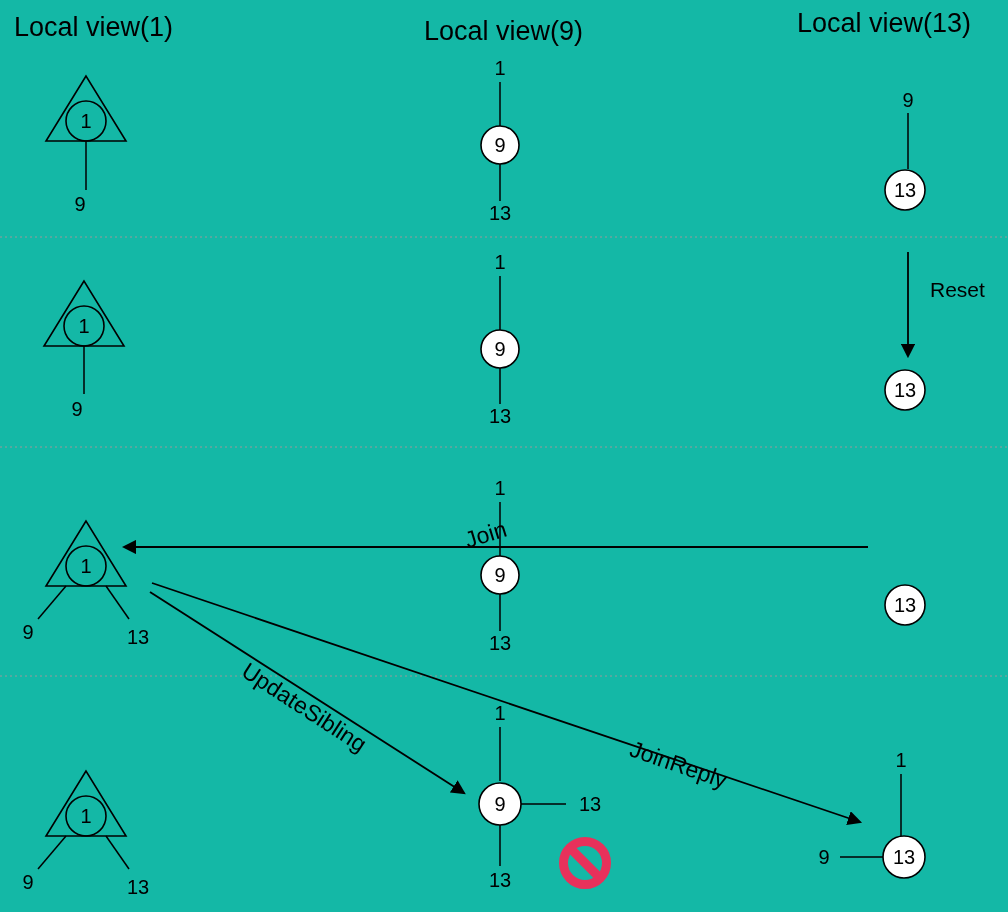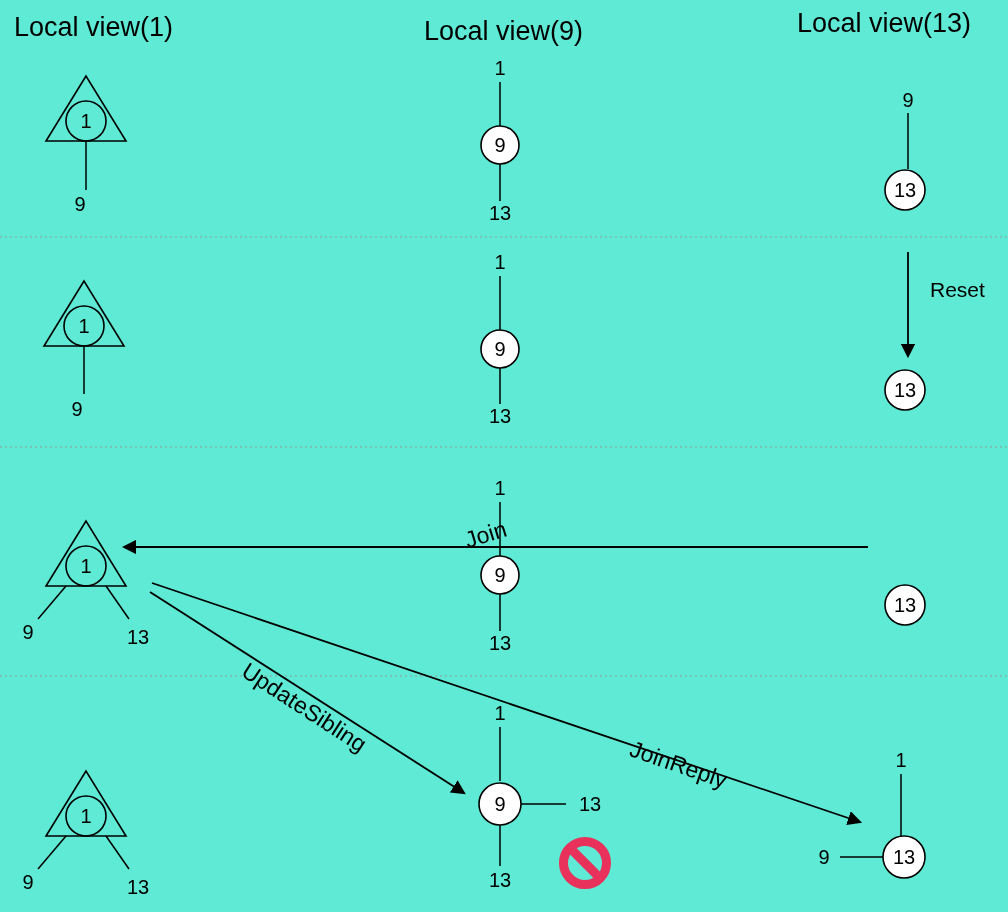--- a/index.html
+++ b/index.html
@@ -1,16 +1,16 @@
 <!DOCTYPE html>
 <html><head>
 <meta charset="utf-8">
 <style>
   html, body { margin:0; padding:0; background:#ffffff; }
-  .stage { position:relative; width:1008px; height:912px; background:#5eead4; }
+  .stage { position:relative; width:1008px; height:912px; background:#14b8a6; }
   svg { display:block; font-family:"Liberation Sans","DejaVu Sans",sans-serif; }
   .hdr  { font-size:27px; fill:#000; }
   .num  { font-size:20px; fill:#000; text-anchor:middle; }
   .msg  { font-size:23px; fill:#000; text-anchor:middle; }
   .reset-lbl { font-size:21px; fill:#000; }
   .shape { fill:none; stroke:#000; stroke-width:1.6; }
   .disc  { fill:#ffffff; stroke:#000; stroke-width:1.6; }
   .disc-open { fill:none; stroke:#000; stroke-width:1.6; }
   .edge  { stroke:#000; stroke-width:1.5; }
   .arrow { stroke:#000; stroke-width:1.8; fill:none; }

